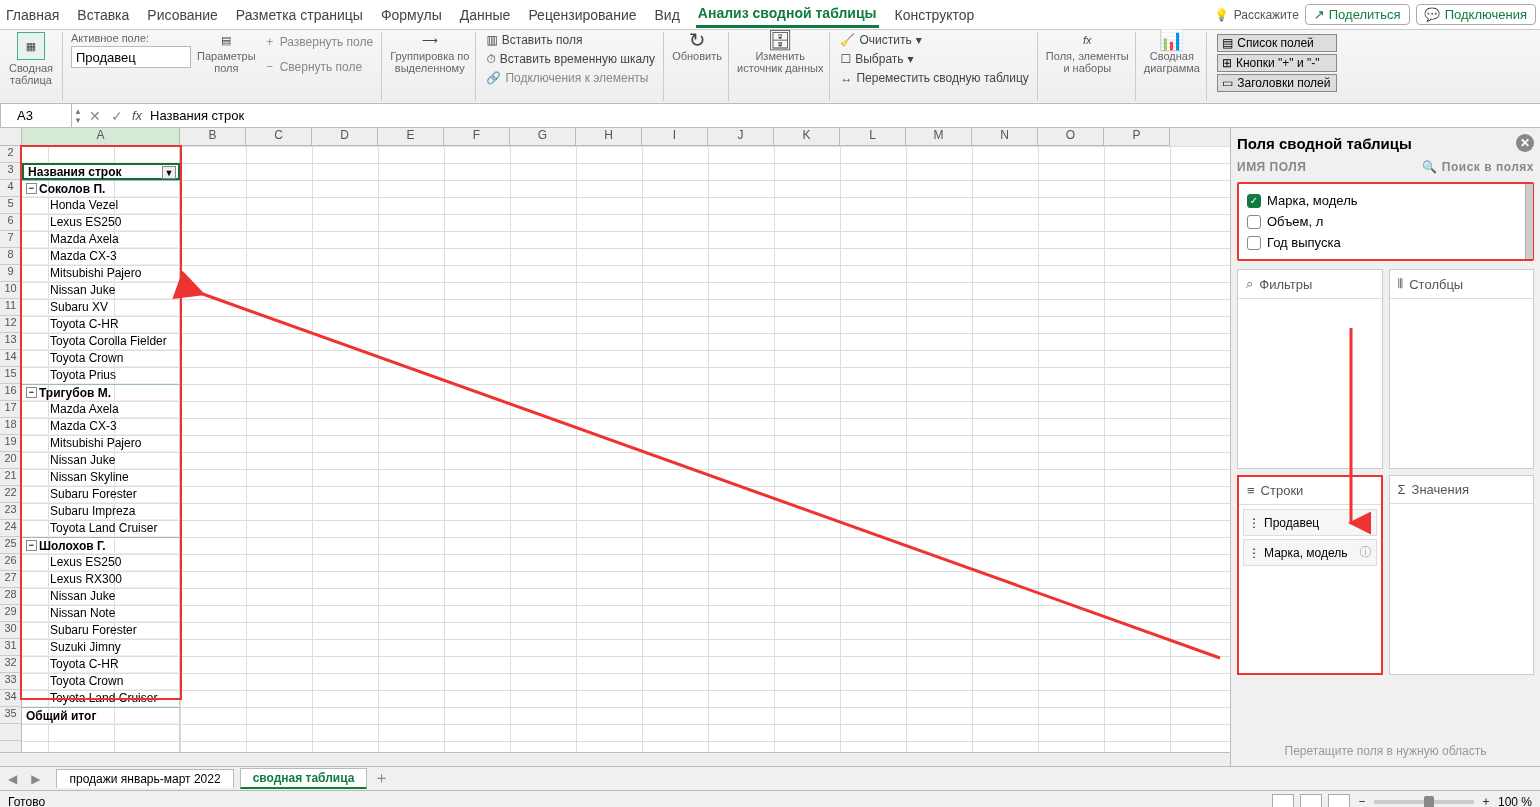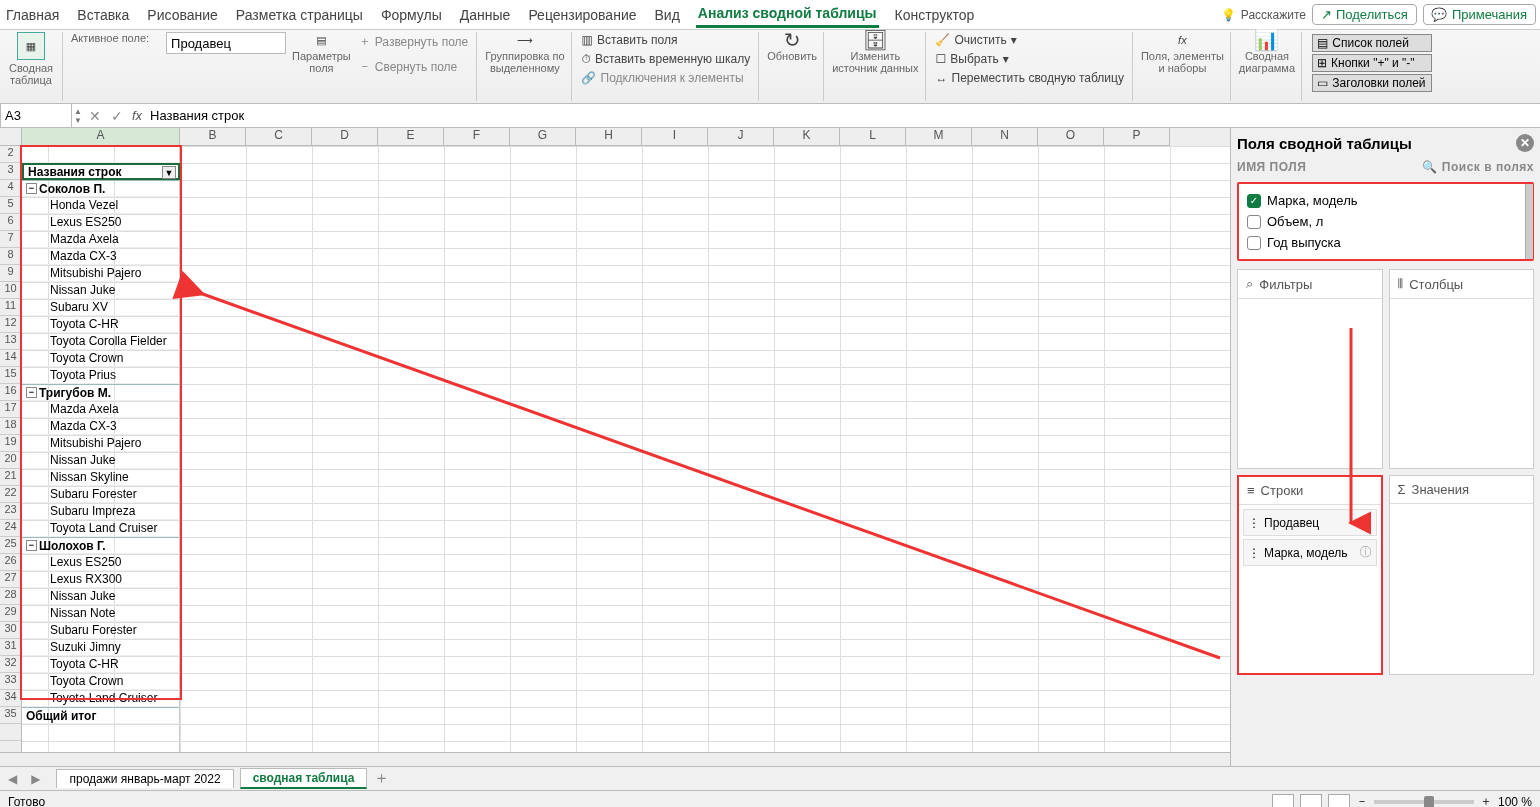--- a/index.html
+++ b/index.html
@@ -23,21 +23,21 @@
 .label-sm { font-size: 11px; color: #666; text-align: center; line-height: 1.1; }
 .icon-box { width: 28px; height: 28px; background: #e8f3ec; border: 1px solid #4a9; display: flex; align-items: center; justify-content: center; }
 .icon-sm { width: 16px; height: 16px; display: inline-flex; align-items: center; justify-content: center; }
 .field-input { width: 120px; height: 22px; border: 1px solid #bbb; padding: 0 4px; font-size: 13px; background: #fff; }
 
 .right-ribbon { display: flex; flex-direction: column; gap: 2px; padding: 2px; }
 .rr-btn { display: flex; align-items: center; gap: 4px; font-size: 12px; background: #ddd; border: 1px solid #888; padding: 1px 4px; width: 120px; }
 
 
 .formula-bar { display: flex; align-items: center; height: 24px; border-bottom: 1px solid #bbb; background: #fff; }
-.name-box { width: 72px; border: 1px solid #bbb; border-top: none; border-bottom: none; font-size: 13px; padding: 0 4px; display: flex; align-items: center; height: 100%; }
+.name-box { width: 72px; border: 1px solid #bbb; border-top: none; border-bottom: none; font-size: 13px; padding: 0 16px; display: flex; align-items: center; height: 100%; }
 .stepper { display: flex; flex-direction: column; font-size: 8px; color: #777; padding: 0 2px; }
 .fb-btn { width: 22px; text-align: center; color: #888; font-size: 14px; }
 .fx { font-style: italic; font-size: 13px; color: #555; padding: 0 4px; }
 .formula-input { flex: 1; font-size: 13px; padding: 0 4px; }
 
 
 .main { display: flex; height: 638px; }
 .sheet-area { flex: 1; position: relative; overflow: hidden; display: flex; flex-direction: column; }
 .col-headers { display: flex; height: 18px; background: #eee; }
 .corner { width: 22px; background: #eee; border-right: 1px solid #bbb; border-bottom: 1px solid #bbb; }
@@ -110,35 +110,35 @@
     <span class="tab">Разметка страницы</span>
     <span class="tab">Формулы</span>
     <span class="tab">Данные</span>
     <span class="tab">Рецензирование</span>
     <span class="tab">Вид</span>
     <span class="tab active">Анализ сводной таблицы</span>
     <span class="tab">Конструктор</span>
     <div class="tabs-right">
     <span class="bulb">💡 <span>Расскажите</span></span>
     <span class="pill">↗ <span>Поделиться</span></span>
-    <span class="pill">💬 <span>Примечания</span></span>
+    <span class="pill">💬 <span>Подключения</span></span>
   </div>
 </div>
 
 <div class="ribbon">
   <div class="group">
     <div class="big-btn">
       <div class="icon-box">▦</div>
       <span class="label-sm" style="white-space:pre-line">Сводная
 таблица</span>
     </div>
   </div>
   <div class="group">
     <div style="display:flex;gap:6px;align-items:flex-start">
-      <div style="display:flex;flex-direction:row;gap:17px">
+      <div style="display:flex;flex-direction:column;gap:2px">
         <span class="label-sm" style="text-align:left">Активное поле:</span>
         <input class="field-input" value="Продавец" style="">
       </div>
       <div class="big-btn dim">
         <span class="icon-sm">▤</span>
         <span class="label-sm" style="white-space:pre-line">Параметры
 поля</span>
       </div>
       <div style="display:flex;flex-direction:column;gap:6px">
         <span class="small-btn dim">＋ <span>Развернуть поле</span></span>
@@ -386,20 +386,21 @@
           </div>
       </div>
       <div class="zone">
         <div class="zone-h">
             <span>Σ</span>
             <span>Значения</span>
           </div>
         <div class="zone-body"></div>
       </div>
     </div>
+    <div class="drag-hint">Перетащите поля в нужную область</div>
   </div>
 </div>
 
 <div class="sheet-tabs">
   <span class="st-nav">◀</span>
   <span class="st-nav">▶</span>
   <span id="sheet-tabs-slot"></span>
     <span class="sheet-tab">продажи январь-март 2022</span>
     <span class="sheet-tab active">сводная таблица</span>
   <span class="st-add">＋</span>

